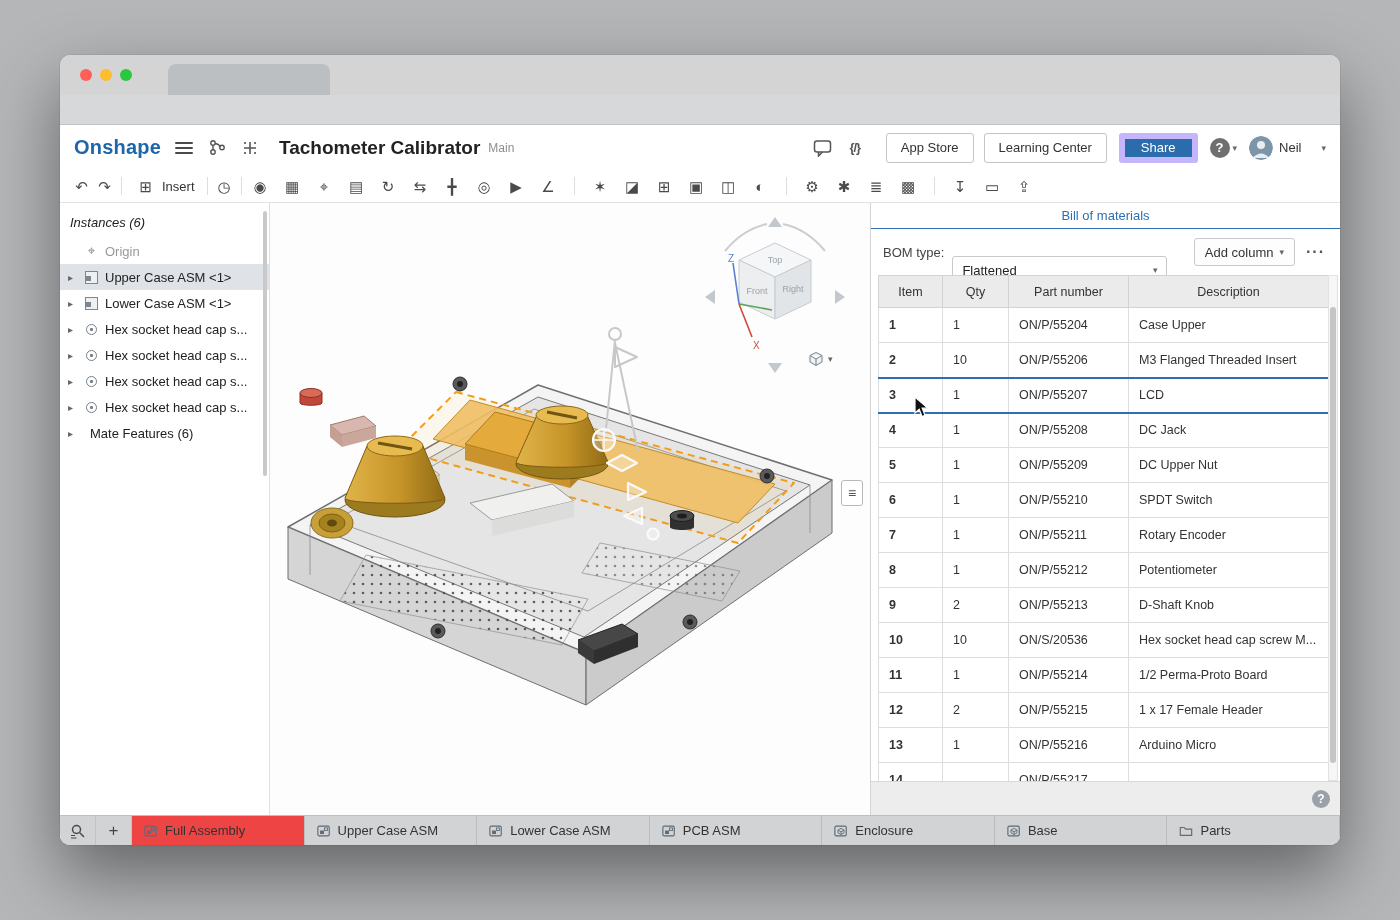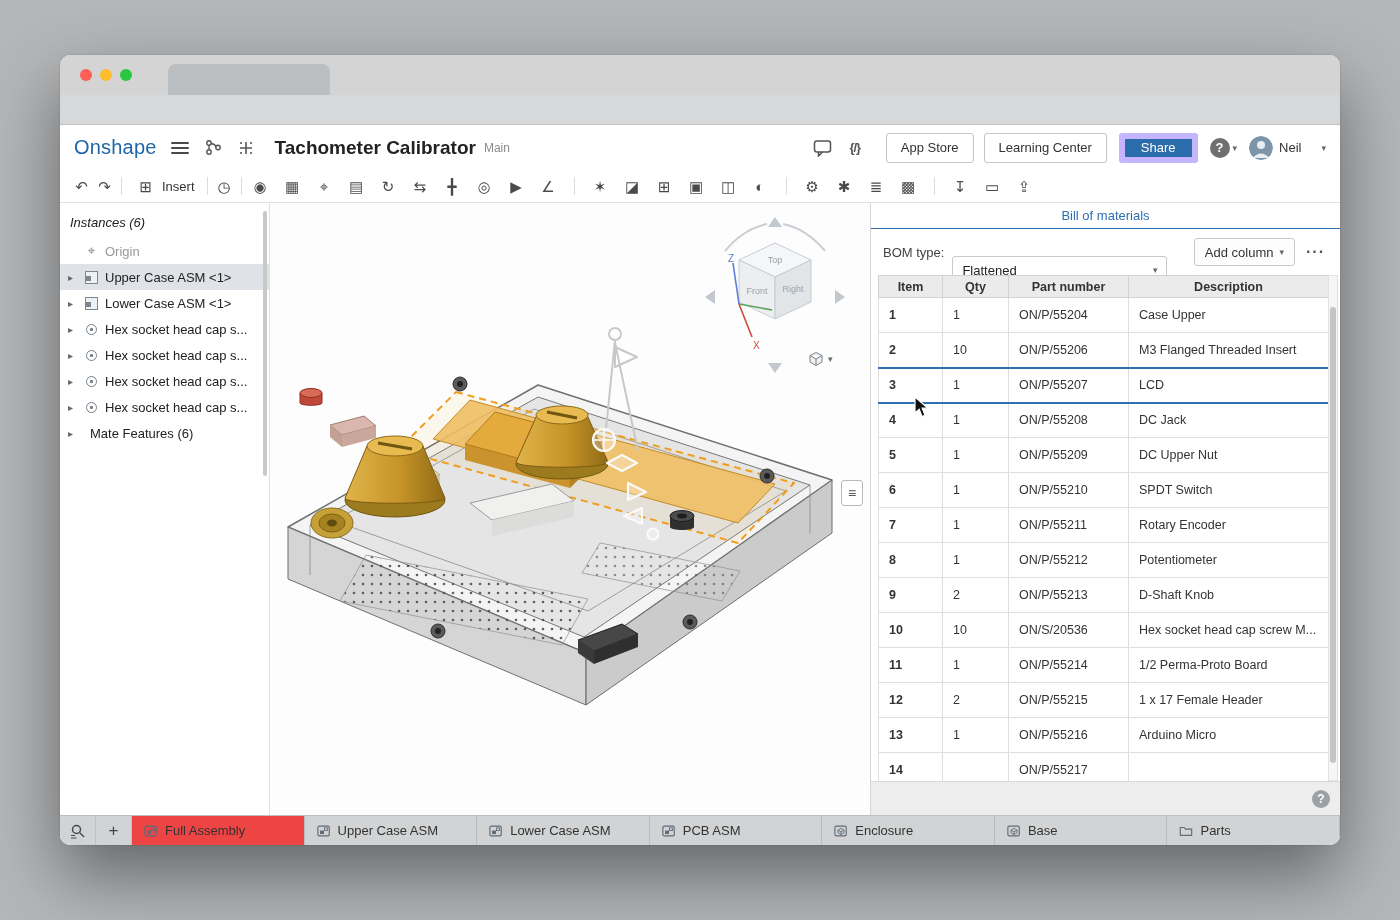--- a/index.html
+++ b/index.html
@@ -17,21 +17,21 @@
   .tl { width:12px; height:12px; border-radius:50%; }
   .tl.red{background:#ff5f57}.tl.yellow{background:#febc2e}.tl.green{background:#2ac840}
   .browser-tab { position:absolute; left:108px; top:9px; width:162px; height:31px;
                  background:#bcbfc2; border-radius:8px 8px 0 0; }
   .chrome-strip { height:30px; background:#d7d8d9; border-bottom:1px solid #c3c3c3; }
 
   .app { height:720px; display:flex; flex-direction:column; background:#fff; }
 
   
   .app-header { height:45px; display:flex; align-items:center; padding:0 14px; flex:0 0 45px; }
-  .logo { font-size:20px; font-weight:normal; color:#1f66a8; letter-spacing:.2px; margin-right:14px; }
+  .logo { font-size:20px; font-weight:bold; color:#1f66a8; letter-spacing:.2px; margin-right:14px; }
   .hamburger { width:18px; display:flex; flex-direction:column; gap:3px; margin-right:14px; cursor:pointer; }
   .hamburger i { display:block; height:2px; background:#4a4a4a; border-radius:1px; }
   .hdr-icon { width:22px; height:22px; display:flex; align-items:center; justify-content:center;
               color:#555; margin-right:10px; cursor:pointer; }
   .doc-title { font-size:19px; font-weight:bold; color:#222; margin:0 8px 0 8px; white-space:nowrap; }
   .workspace { font-size:12px; color:#8d8d8d; }
   .spacer { flex:1; }
   .code-icon { font-size:13px; font-weight:bold; color:#555; letter-spacing:-1px; }
   .hdr-btn { height:30px; padding:0 14px; margin-left:10px; background:#fff; border:1px solid #c4c4c4;
              border-radius:3px; font-size:13px; color:#333; font-family:inherit; cursor:pointer; white-space:nowrap; }
@@ -87,21 +87,21 @@
                border-bottom:1px solid #2e6fb2; flex:0 0 26px; }
   .bom-controls { height:46px; flex:0 0 46px; display:flex; align-items:center; padding:0 12px; gap:8px; font-size:13px; color:#444; }
   .bom-select { width:215px; height:28px; border:1px solid #c9c9c9; border-radius:3px; background:#fff;
                 display:flex; align-items:center; justify-content:space-between; padding:0 9px;
                 font-size:13px; color:#222; cursor:pointer;margin-top:36px; }
   .add-col { margin-left:auto; height:28px; border:1px solid #c9c9c9; border-radius:3px; background:#fdfdfd;
              display:flex; align-items:center; gap:6px; padding:0 10px; font-size:13px; color:#333; cursor:pointer; }
   .overflow-btn { font-size:16px; font-weight:bold; color:#555; padding:0 3px; cursor:pointer; letter-spacing:1px; }
   .bom-table-wrap { position:relative; margin-left:7px; width:460px; flex:1; overflow:hidden; }
   table.bom { border-collapse:collapse; width:450px; table-layout:fixed; }
-  table.bom th { height:22px; background:#ebebeb; border:1px solid #d2d2d2; font-weight:bold;
+  table.bom th { height:32px; background:#ebebeb; border:1px solid #d2d2d2; font-weight:normal;
                  font-size:12.5px; color:#333; text-align:center; }
   table.bom td { height:35px; border:1px solid #dedede; padding:0 10px; font-size:12.5px; color:#333;
                  white-space:nowrap; overflow:hidden; text-overflow:ellipsis; background:#fff; }
   td.col-item { font-weight:bold; }
   td.col-qty { color:#8a8a8a; }
   tr.selected td { border-top:2px solid #2e6fb2; border-bottom:2px solid #2e6fb2; }
   .col-w-item{width:64px}.col-w-qty{width:66px}.col-w-part{width:120px}.col-w-desc{width:200px}
   .bom-scrollbar { position:absolute; right:0; top:0; bottom:0; width:10px; background:#f6f6f6; border:1px solid #e2e2e2; }
   .bom-thumb { position:absolute; left:1px; top:31px; width:6px; height:calc(100% - 48px); background:#c5c5c5; border-radius:3px; }
   .bom-footer { height:34px; flex:0 0 34px; background:#ededee; border-top:1px solid #d8d8d8; position:relative; }

